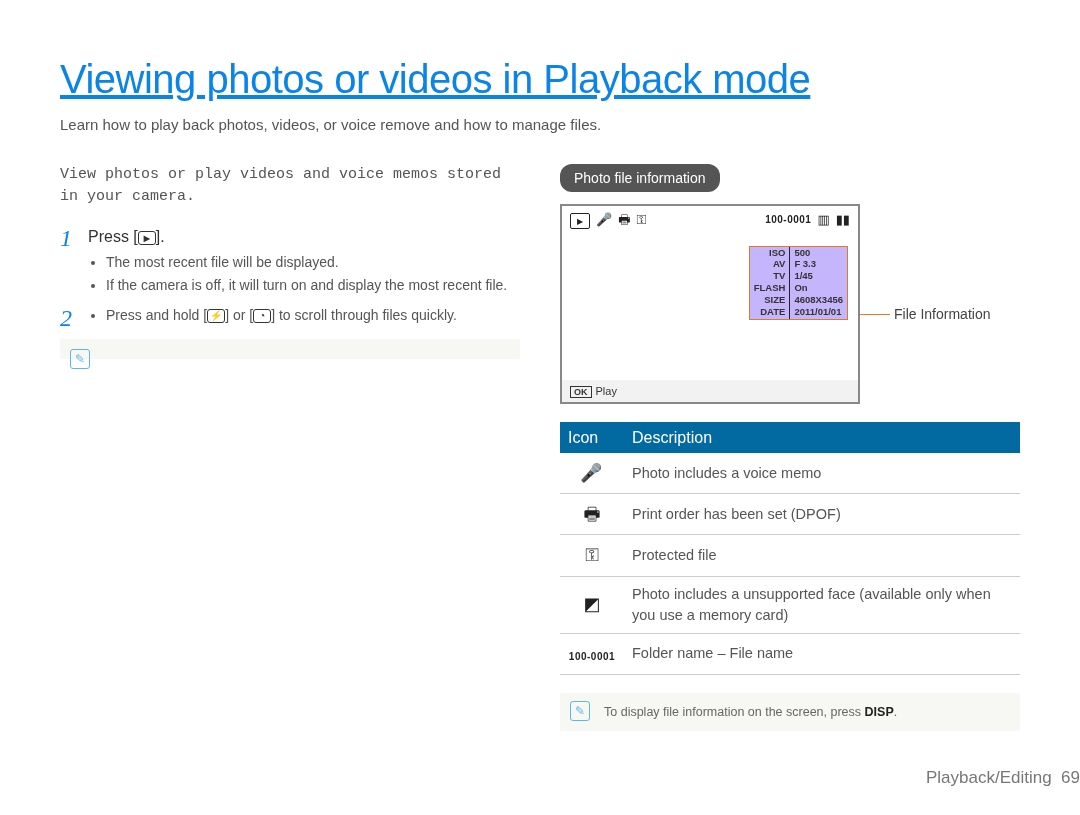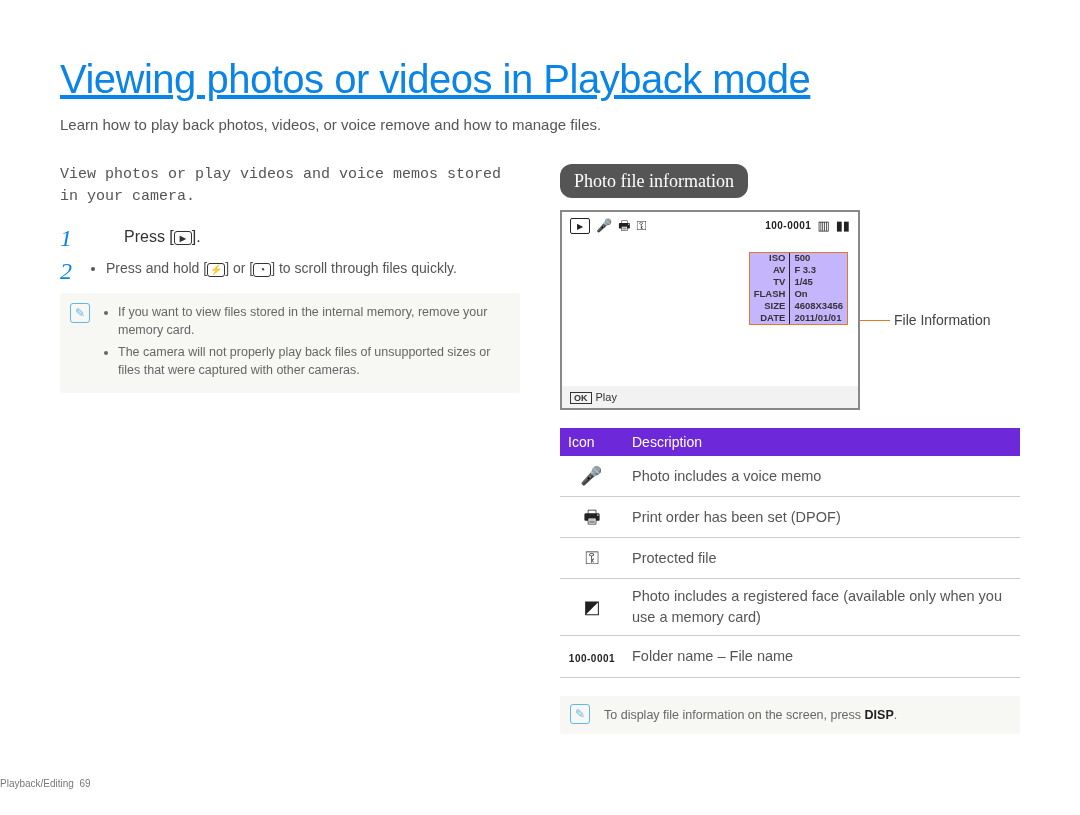--- a/index.html
+++ b/index.html
@@ -44,21 +44,21 @@
     font-size: 15px;
     margin-bottom: 18px;
     font-family: Liberation Mono, monospace;
   }
   .step { position: relative; padding-left: 28px; margin-bottom: 10px; }
   .step-num {
     position: absolute; left: 0; top: -4px;
     color: #0a84e6; font-style: italic; font-size: 24px; font-weight: 400;
     font-family: Georgia, serif;
   }
-  .step-title { font-size: 16px; color: #333; margin-bottom: 4px; margin-left: 36px; }
+  .step-title { font-size: 16px; color: #333; margin-bottom: 4px; }
   .step ul { list-style: disc; margin-left: 18px; color: #555; font-size: 14px; }
   .step ul li { margin-bottom: 2px; }
   .icon-inline {
     display: inline-block; vertical-align: middle;
     border: 1.5px solid #333; border-radius: 3px;
     width: 18px; height: 14px; font-size: 10px; line-height: 12px;
     text-align: center; color:#333; font-weight:bold;
   }
   .icon-play::before { content:"▶"; font-size:8px; }
   .icon-flash::before { content:"⚡"; font-size:10px; }
@@ -77,23 +77,22 @@
     width: 20px; height: 20px; border:1.5px solid #62b6e6;
     border-radius:3px; color:#62b6e6; text-align:center; line-height:18px;
     font-size:12px;
   }
   .notebox ul { list-style: disc; margin-left: 14px; }
   .notebox ul li { margin-bottom: 4px; }
 
   
   .pill {
     display: inline-block; background: #555; color:#fff;
-    padding: 4px 14px; border-radius: 12px; font-size: 18px;
+    padding: 4px 14px; border-radius: 12px; font-size: 14px;
     margin-bottom: 12px;
-    font-family: Liberation Serif, serif;
   }
   .shot-wrap { position: relative; margin-bottom: 18px; }
   .shot {
     width: 300px; height: 200px; background:#fff;
     border: 2px solid #888;
     position: relative;
   }
   .shot-top {
     height: 30px; border-bottom:1px solid transparent;
     display:flex; align-items:center; gap:6px; padding:4px 8px;
@@ -121,33 +120,33 @@
   }
   .lead-label { font-size:14px; color:#444; position:absolute; }
   .shot-bottom {
     position:absolute; bottom:0; left:0; right:0;
     background:#f2f2f2; height:22px; line-height:22px;
     padding:0 8px; font-size:11px; color:#333;
   }
   .shot-bottom .ok { font-weight:bold; border:1px solid #333; padding:0 3px; font-size:9px; border-radius:0; margin-right:4px;}
   table.icon-tbl { width:100%; border-collapse:collapse; font-size:14.5px; }
   table.icon-tbl th {
-    background:#6d28d9; color:#fff; text-align:left;
-    font-weight:400; padding:4px 8px; font-size:14px;
+    background:#0369a1; color:#fff; text-align:left;
+    font-weight:400; padding:4px 8px; font-size:16px;
   }
   table.icon-tbl th.c1 { width: 64px; }
   table.icon-tbl td {
     border-bottom:1px solid #ccc; padding:7px 8px; color:#555;
     vertical-align: middle;
   }
   table.icon-tbl td.ic { text-align:center; font-size:18px; color:#222; }
   .tiny-label { font-size:10px; font-weight:bold; letter-spacing:0.5px; color:#222;}
   .footer {
     position:absolute; bottom:24px; left:0; right:0;
-    text-align:left; color:#777; font-size:10px;
+    text-align:right; color:#777; font-size:17px;
   }
   .notebox2 {
     background: #f7f7f3;
     border-radius: 2px;
     padding: 10px 12px 10px 44px;
     margin-top: 18px;
     position: relative;
     font-size: 12.5px;
     color: #666;
   }
@@ -167,37 +166,37 @@
 
 <div class="cols">
   <div class="left">
     <p class="section-desc">View photos or play videos and voice memos stored in your camera.</p>
 
     <div class="step">
       <span class="step-num">1</span>
       <p class="step-title">
         <span>Press [</span><span class="icon-inline icon-play"></span><span>].</span>
       </p>
+      <ul>
+        <li>The most recent file will be displayed.</li>
+        <li>If the camera is off, it will turn on and display the most recent file.</li>
+      </ul>
     </div>
 
     <div class="step">
       <span class="step-num">2</span>
       <ul>
         <li>
           <span>Press and hold [</span><span class="icon-inline icon-flash"></span><span>] or [</span><span class="icon-inline icon-timer"></span><span>] to scroll through files quickly.</span>
         </li>
       </ul>
     </div>
 
     <div class="notebox">
       <span class="note-icon">✎</span>
-      <ul>
-        <li>If you want to view files stored in the internal memory, remove your memory card.</li>
-        <li>The camera will not properly play back files of unsupported sizes or files that were captured with other cameras.</li>
-      </ul>
     </div>
   </div>
 
   <div class="right">
     <span class="pill">Photo file information</span>
 
     <div class="shot-wrap">
       <div class="shot">
         <div class="shot-top">
           <span class="topicon icon-play"></span>
@@ -260,21 +259,21 @@
       <tr>
         <td class="ic">🖶</td>
         <td>Print order has been set (DPOF)</td>
       </tr>
       <tr>
         <td class="ic">⚿</td>
         <td>Protected file</td>
       </tr>
       <tr>
         <td class="ic">◩</td>
-        <td>Photo includes a registered face (available only when you use a memory card)</td>
+        <td>Photo includes a unsupported face (available only when you use a memory card)</td>
       </tr>
       <tr>
         <td class="ic"><span class="tiny-label">100-0001</span></td>
         <td>Folder name – File name</td>
       </tr>
     </tbody>
       </table>
 
     <div class="notebox2">
       <span class="note-icon">✎</span>

